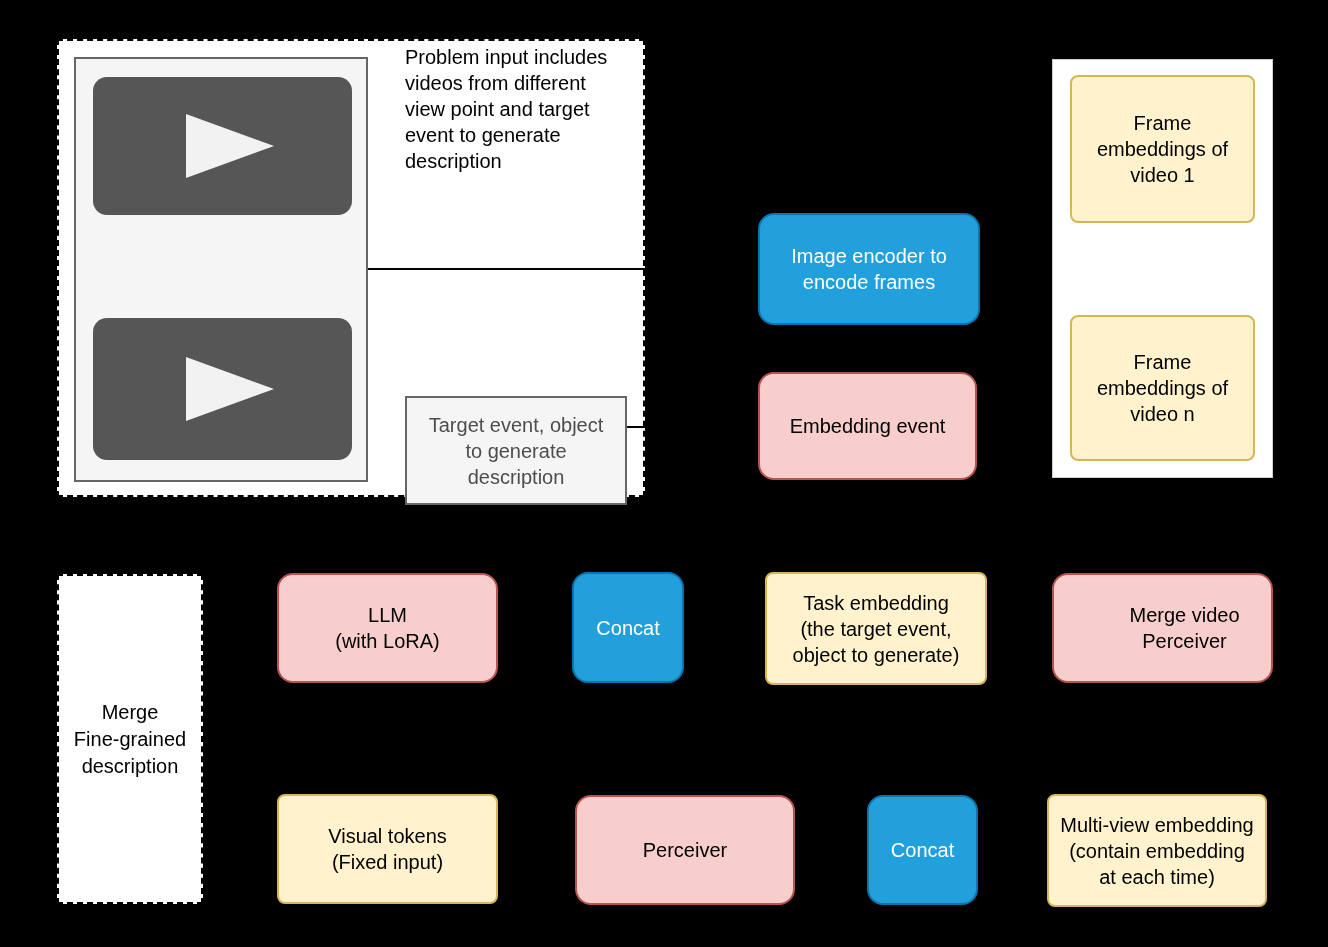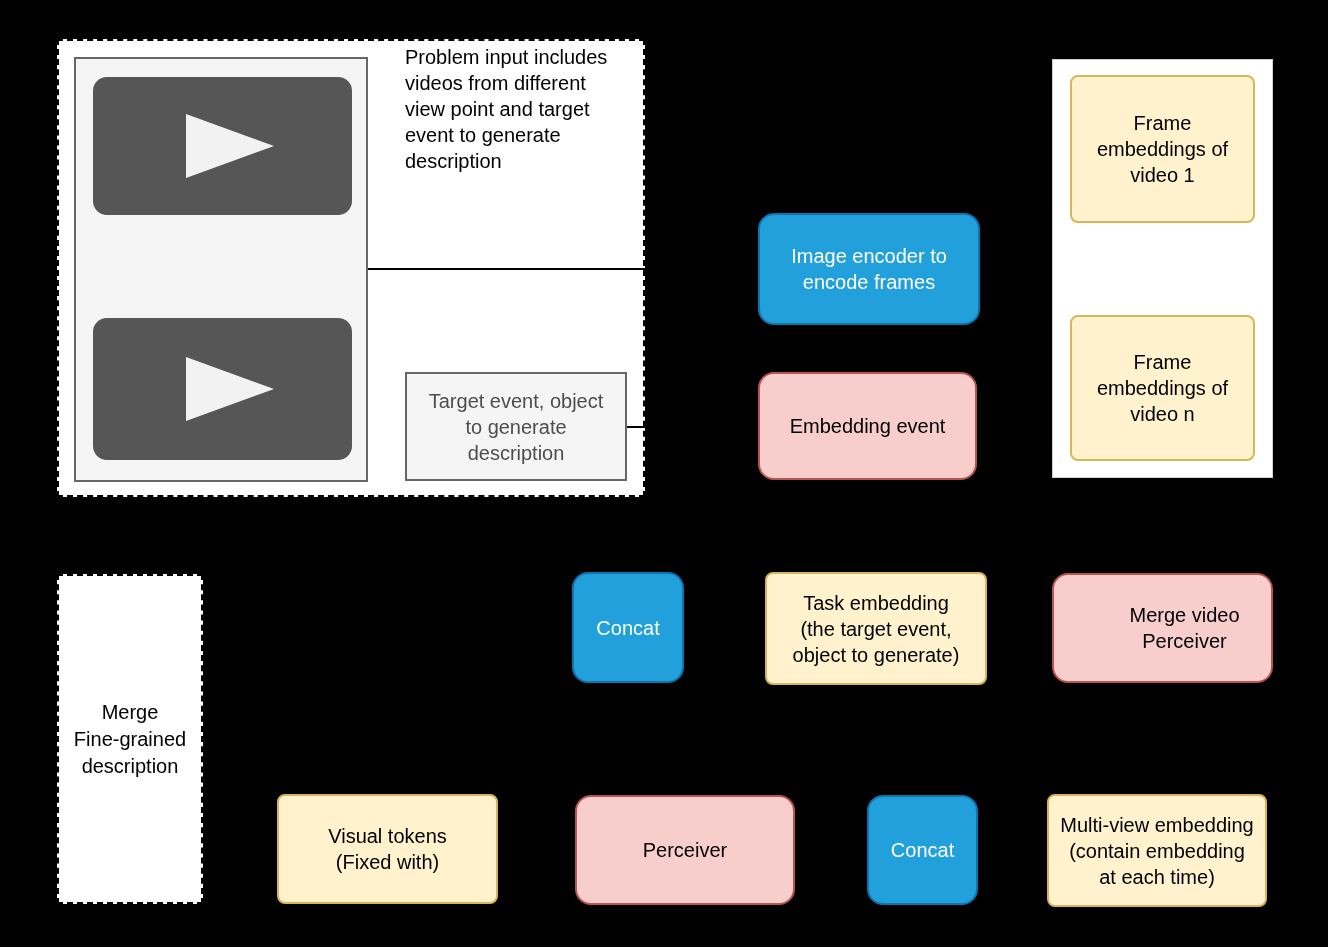--- a/index.html
+++ b/index.html
@@ -24,21 +24,21 @@
     text-align:left;justify-content:flex-start;align-items:flex-start;
     white-space:pre-line;font-size:20px;line-height:26px;color:#000;display:flex;
   }
   .video-icon{background:var(--video_fill);border-radius:14px;}
   .play-tri{
     position:absolute;width:0;height:0;left:93px;top:50%;transform:translateY(-50%);
     border-top:32px solid transparent;border-bottom:32px solid transparent;
     border-left:88px solid var(--play_fill);
   }
   .connector{background:var(--line_color);}
-  .target-text{color:var(--gray_text);}
+  .target-text{color:var(--gray_text);margin-top:24px;}
 </style>
 </head>
 <body>
 
 <div id="canvas">
 
   <div class="abs panel-dashed" style="left:57px;top:39px;width:588px;height:458px;"></div>
 
   <div class="abs grayfill" style="left:74px;top:57px;width:294px;height:425px;"></div>
 
@@ -76,32 +76,34 @@
 video 1</div>
 
   <div class="abs yellow label" style="left:1070px;top:315px;width:185px;height:146px;">Frame
 embeddings of
 video n</div>
 
   <div class="abs panel-dashed label" style="left:57px;top:574px;width:146px;height:330px;line-height:27px;">Merge
 Fine-grained
 description</div>
 
+  <div class="abs pink label" style="left:277px;top:573px;width:221px;height:110px;">LLM
+(with LoRA)</div>
 
   <div class="abs blue label" style="left:572px;top:572px;width:112px;height:111px;color:#fff;">Concat</div>
 
   <div class="abs yellow label" style="left:757px;top:572px;width:222px;height:113px;margin-left:8px;">Task embedding
 (the target event,
 object to generate)</div>
 
   <div class="abs pink label" style="left:1052px;top:573px;width:221px;height:110px;padding-left:44px;">Merge video
 Perceiver</div>
 
   <div class="abs yellow label" style="left:277px;top:794px;width:221px;height:110px;">Visual tokens
-(Fixed with)</div>
+(Fixed input)</div>
 
   <div class="abs pink label" style="left:575px;top:795px;width:220px;height:110px;">Perceiver</div>
 
   <div class="abs blue label" style="left:867px;top:795px;width:111px;height:110px;color:#fff;">Concat</div>
 
   <div class="abs yellow label" style="left:1047px;top:794px;width:220px;height:113px;">Multi-view embedding
 (contain embedding
 at each time)</div>
 
 </div>

